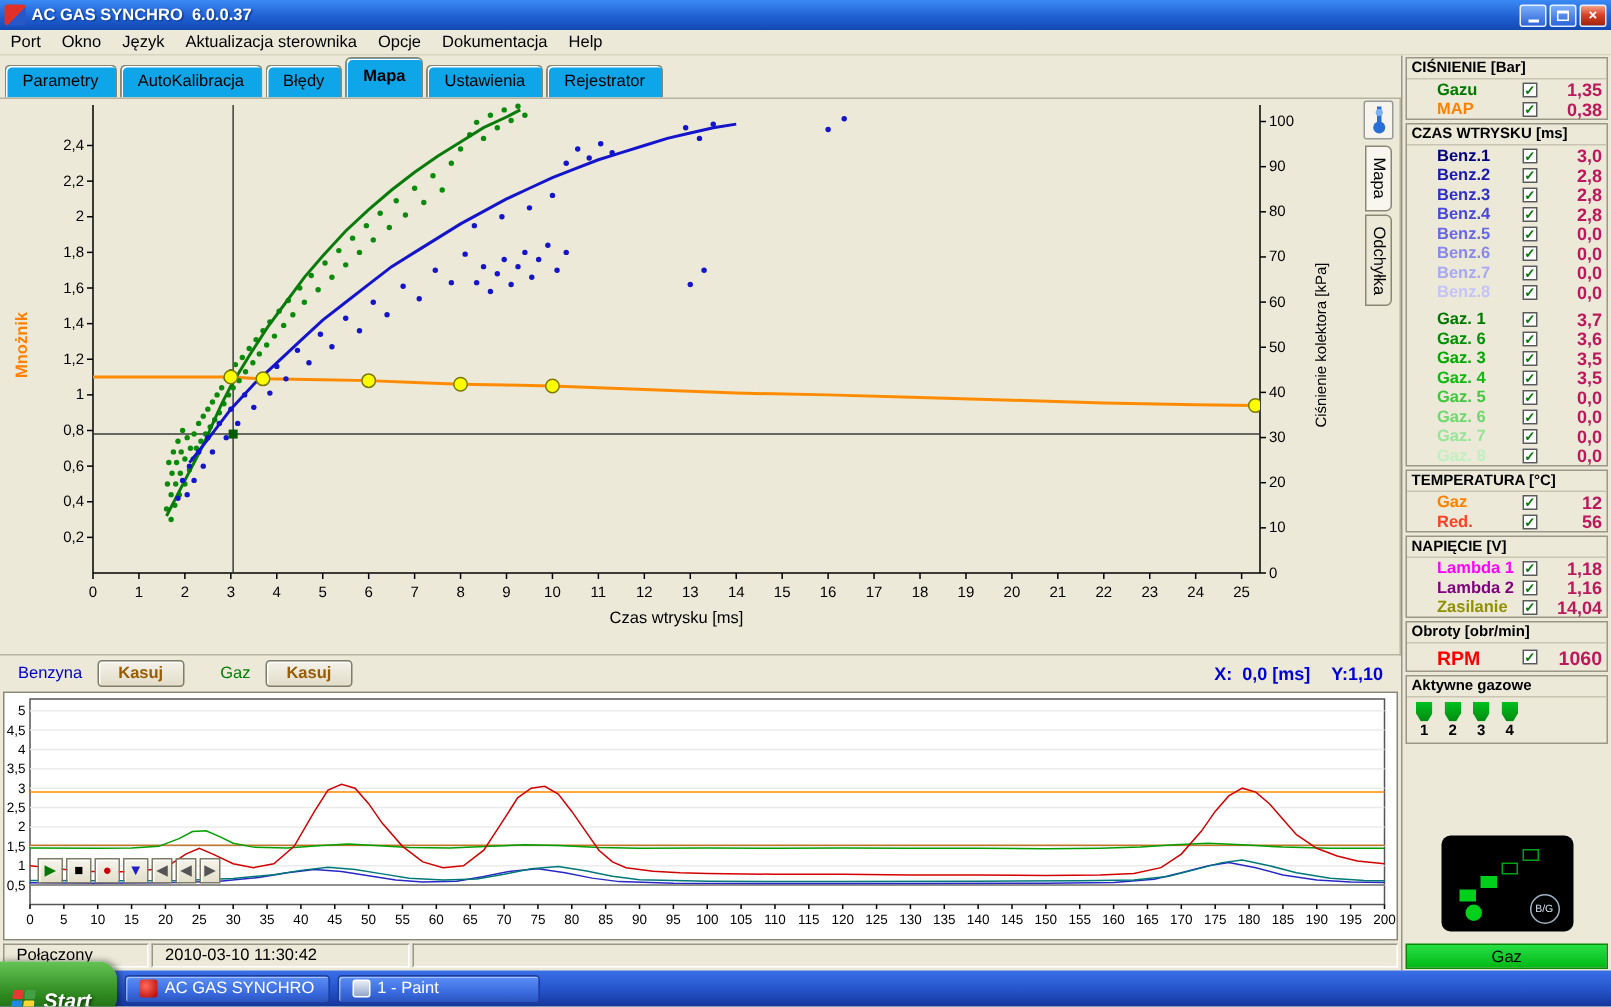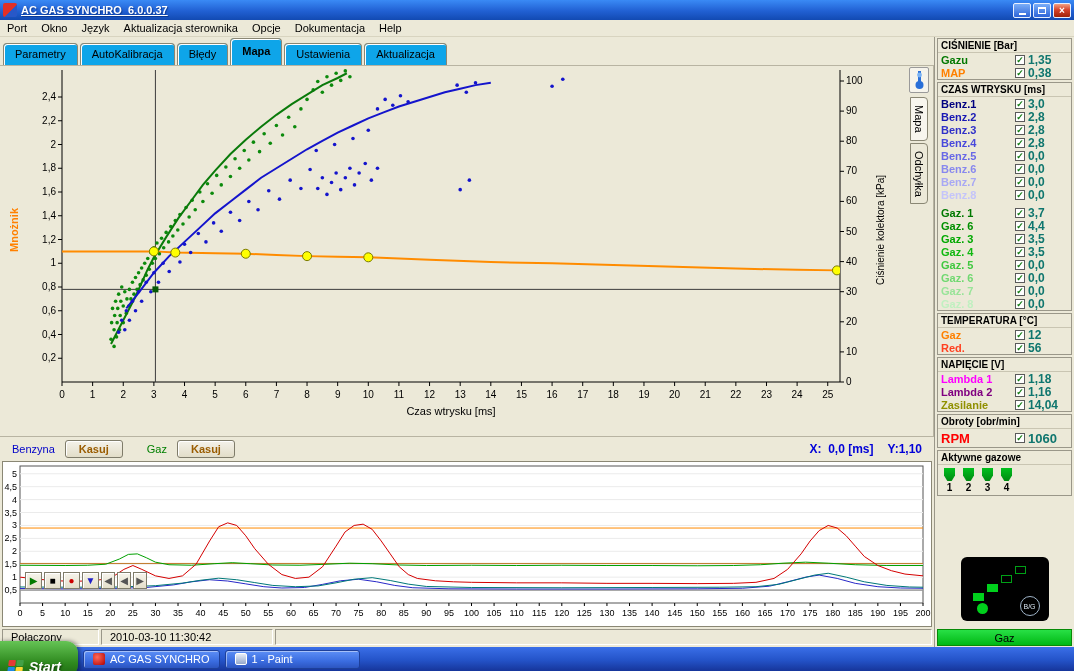--- a/index.html
+++ b/index.html
@@ -3,21 +3,21 @@
 <meta charset="utf-8">
 <style>
   *{margin:0;padding:0;box-sizing:border-box;}
   html,body{width:1074px;height:671px;overflow:hidden;}
   body{font-family:"Liberation Sans",sans-serif;background:#3a6ea5;font-size:11px;}
   .window{width:1074px;height:671px;display:flex;flex-direction:column;background:#ece9d8;}
 
   
   .titlebar{height:20px;background:linear-gradient(180deg,#3a8af5 0%,#2160d3 55%,#124ab2 100%);display:flex;align-items:center;padding:0 3px;color:#fff;flex:none;}
   .app-icon{width:14px;height:14px;border-radius:2px;background:linear-gradient(135deg,#e03028 55%,#2858c8 55%);flex:none;}
-  .title{font-size:11px;font-weight:bold;margin-left:4px;flex:1;text-shadow:1px 1px 1px #0b3a96;white-space:pre;text-decoration:underline;}
+  .title{font-size:11px;font-weight:bold;margin-left:4px;flex:1;text-shadow:1px 1px 1px #0b3a96;white-space:pre;}
   .winbtns{display:flex;}
   .wbtn{width:18px;height:15px;margin-left:2px;border-radius:2px;background:linear-gradient(#7aaef8,#2d64d8);border:1px solid #e8f0ff;display:flex;align-items:center;justify-content:center;color:#fff;font-size:10px;font-weight:bold;}
   .wbtn.close{background:linear-gradient(#f3a183,#d7432a 45%,#a02208);}
   .glyph-min{width:7px;height:2px;background:#fff;margin-top:7px;}
   .glyph-max{width:8px;height:7px;border:1px solid #fff;border-top-width:2px;}
 
   
   .menubar{height:17px;background:#ece9d8;display:flex;align-items:center;border-bottom:1px solid #d8d4c0;flex:none;}
   .menu-item{padding:1px 7px;color:#000;}
 
@@ -52,24 +52,24 @@
   .sc-btn.nav{width:14px;}
 
   
   .statusbar{height:20px;display:flex;background:#ece9d8;padding:2px 2px 2px 2px;gap:2px;flex:none;}
   .status-cell{border:1px solid;border-color:#9a9789 #fff #fff #9a9789;display:flex;align-items:center;padding:0 8px;font-size:11px;color:#000;white-space:pre;}
 
   
   .right-panel{flex:1;border-left:1px solid #9a9789;display:flex;flex-direction:column;padding:1px 2px 0 2px;background:#ece9d8;min-width:0;}
   .sec{border:1px solid #9a9789;margin-bottom:2px;background:#ece9d8;flex:none;}
   .sec-h{font-size:10px;font-weight:bold;padding:1px 3px;color:#000;border-bottom:1px solid #c9c5b2;}
-  .mrow{display:flex;align-items:center;height:13px;padding:0 3px;font-weight:bold;font-size:11px;}
+  .mrow{display:flex;align-items:center;height:13px;padding:0 3px;font-weight:bold;font-size:11px;margin-left:17px;}
   .mrow .lbl{flex:1;white-space:nowrap;}
   .cb{width:10px;height:10px;border:1px solid #5a5a5a;background:#fff;font-size:9px;line-height:9px;color:#107a10;text-align:center;margin-right:3px;flex:none;}
-  .val{width:40px;color:#0f766e;font-size:12px;flex:none;}
+  .val{width:40px;text-align:right;color:#be185d;font-size:12px;flex:none;}
   .mrow.big{height:18px;}
   .mrow.big .lbl{font-size:13px;}
   .mrow.big .val{font-size:13px;}
   .row-gap{height:5px;}
   .inj-row{display:flex;gap:8px;padding:3px 6px 2px 6px;}
   .inj-col{display:flex;flex-direction:column;align-items:center;gap:1px;}
   .inj{width:11px;height:13px;background:linear-gradient(#00c01e,#008a12);clip-path:polygon(0 0,100% 0,100% 58%,70% 100%,30% 100%,0 58%);}
   .inj-num{font-size:10px;font-weight:bold;color:#000;}
   .spacer{flex:1;}
   .indicator{width:88px;height:64px;background:#000;border-radius:6px;margin:0 auto 8px;position:relative;flex:none;}
@@ -125,21 +125,21 @@
     </div>
 
   <div class="content">
     <div class="left-col">
       <div class="tabbar">
           <span class="tab">Parametry</span>
           <span class="tab">AutoKalibracja</span>
           <span class="tab">Błędy</span>
           <span class="tab active">Mapa</span>
           <span class="tab">Ustawienia</span>
-          <span class="tab">Aktualizacja</span>
+          <span class="tab">Rejestrator</span>
         </div>
 
       <div class="chart-panel">
         <svg id="map-svg" viewBox="0 0 906 368">
             <defs>
               <clipPath id="mapclip">
                 <rect x="62" y="0" width="778" height="316"></rect>
               </clipPath>
             </defs>
             <line x1="62" y1="4" x2="62" y2="316" stroke="#000"></line>
@@ -628,21 +628,21 @@
             </div>
             <div class="row-gap"></div>
             <div class="mrow">
               <span class="lbl" style="color: rgb(0, 120, 0);">Gaz. 1</span>
               <span class="cb">✓</span>
               <span class="val">3,7</span>
             </div>
             <div class="mrow">
               <span class="lbl" style="color: rgb(0, 144, 0);">Gaz. 6</span>
               <span class="cb">✓</span>
-              <span class="val">4,4</span>
+              <span class="val">3,6</span>
             </div>
             <div class="mrow">
               <span class="lbl" style="color: rgb(0, 168, 0);">Gaz. 3</span>
               <span class="cb">✓</span>
               <span class="val">3,5</span>
             </div>
             <div class="mrow">
               <span class="lbl" style="color: rgb(16, 184, 16);">Gaz. 4</span>
               <span class="cb">✓</span>
               <span class="val">3,5</span>

